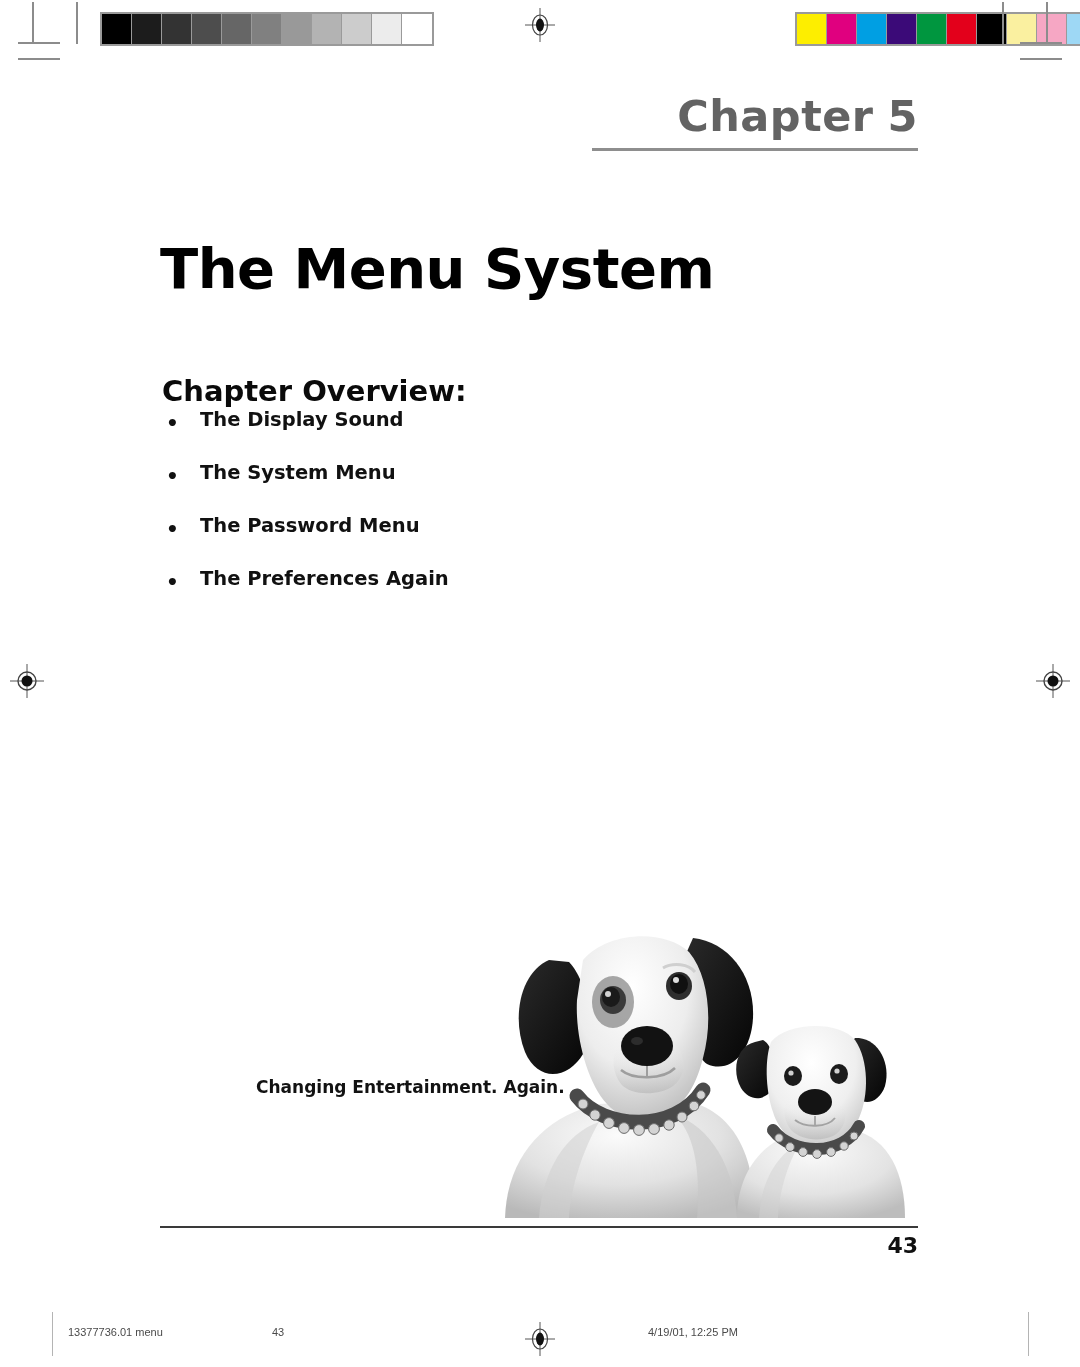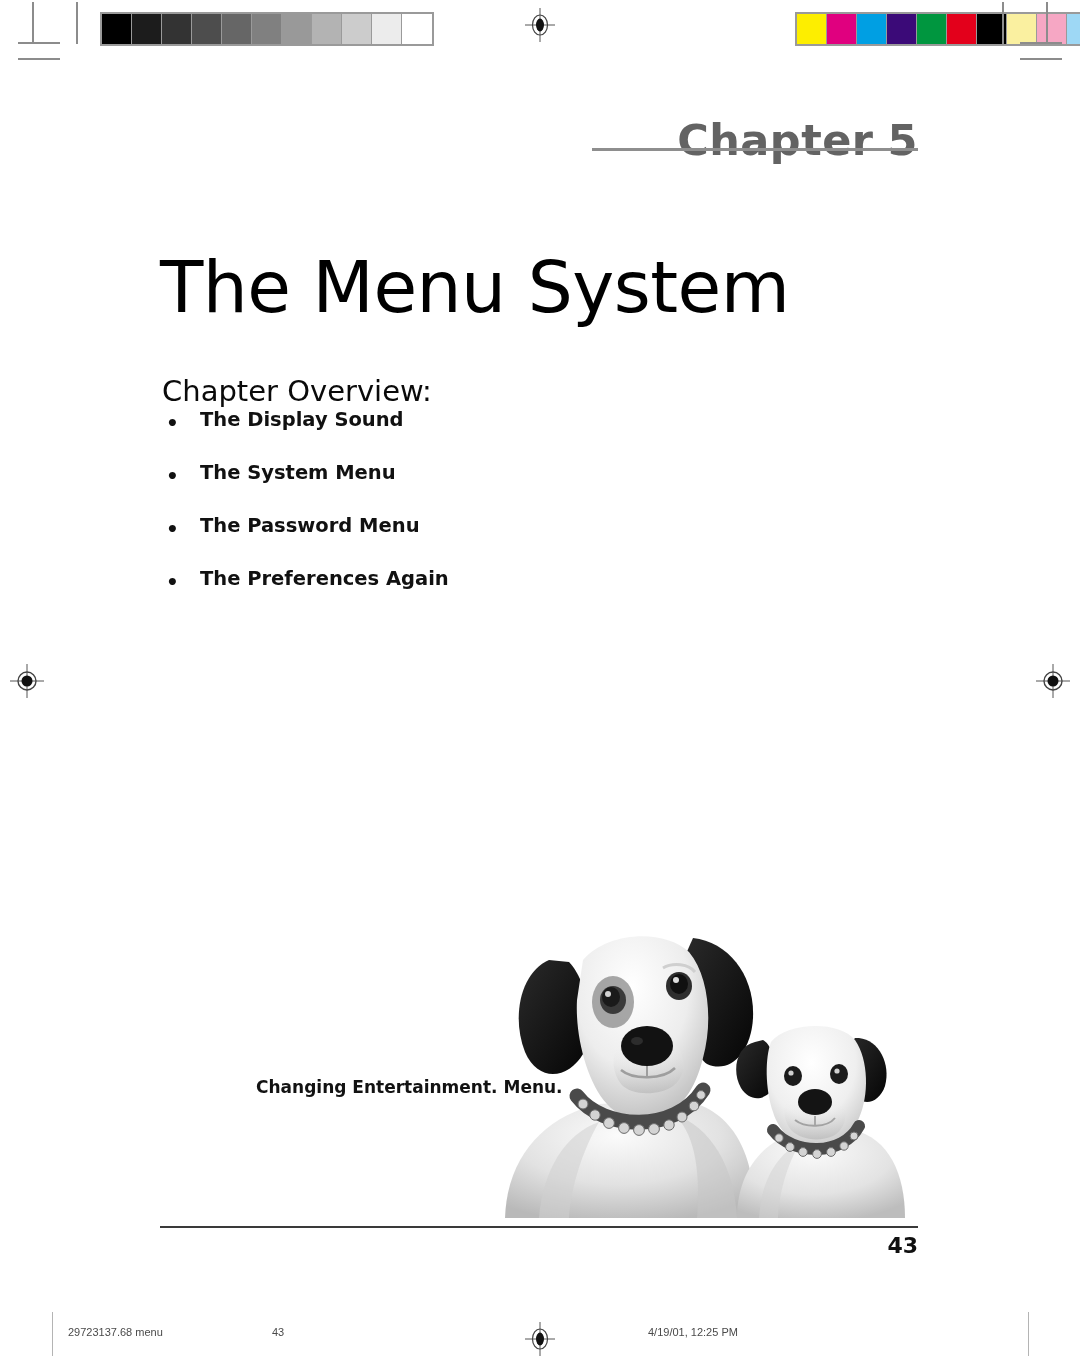--- a/index.html
+++ b/index.html
@@ -45,21 +45,20 @@
     height: 34px;
   }
 
   
   #chapter-header {
     position: absolute;
     left: 592px;
     top: 94px;
     width: 326px;
     text-align: right;
-    margin-top: 24px;
   }
   #chapter-header .ch-line {
     font-family: "DejaVu Sans", sans-serif;
     font-weight: bold;
     font-size: 43px;
     letter-spacing: 0.5px;
     color: #636363;
     line-height: 1.05;
     white-space: nowrap;
   }
@@ -72,34 +71,34 @@
     height: 3px;
     background: #8e8e8e;
   }
 
   
   #page-title {
     position: absolute;
     left: 160px;
     top: 198px;
     font-family: "DejaVu Sans", sans-serif;
-    font-weight: normal;
-    font-size: 71px;
+    font-weight: bold;
+    font-size: 56px;
     letter-spacing: -0.5px;
     color: #000000;
     white-space: nowrap;
   }
 
   
   #overview-heading {
     position: absolute;
     left: 162px;
     top: 350px;
     font-family: "DejaVu Sans", sans-serif;
-    font-weight: normal;
+    font-weight: bold;
     font-size: 29px;
     color: #0a0a0a;
     white-space: nowrap;
   }
   #overview-list {
     position: absolute;
     left: 160px;
     top: 410px;
     list-style: none;
     margin: 0;
@@ -392,22 +391,22 @@
         <circle cx="303" cy="229" r="4.4"></circle>
       <circle cx="316" cy="234" r="4.4"></circle>
         <circle cx="330" cy="236" r="4.4"></circle>
       <circle cx="344" cy="234" r="4.4"></circle>
         <circle cx="357" cy="228" r="4.2"></circle>
       <circle cx="367" cy="218" r="4"></circle>
     </g>
   </svg>
 </div>
 
-<div id="tagline">Changing Entertainment. Menu.</div>
+<div id="tagline">Changing Entertainment. Again.</div>
 
 <div id="bottom-rule"></div>
 <div id="page-number">43</div>
 
 <div id="print-footer-rule-left"></div>
 <div id="print-footer-rule-right"></div>
-<div class="footer-text" id="footer-doc-id">29723137.68 menu</div>
+<div class="footer-text" id="footer-doc-id">13377736.01 menu</div>
 <div class="footer-text" id="footer-page">43</div>
 <div class="footer-text" id="footer-date">4/19/01, 12:25 PM</div>
 
 </body></html>

